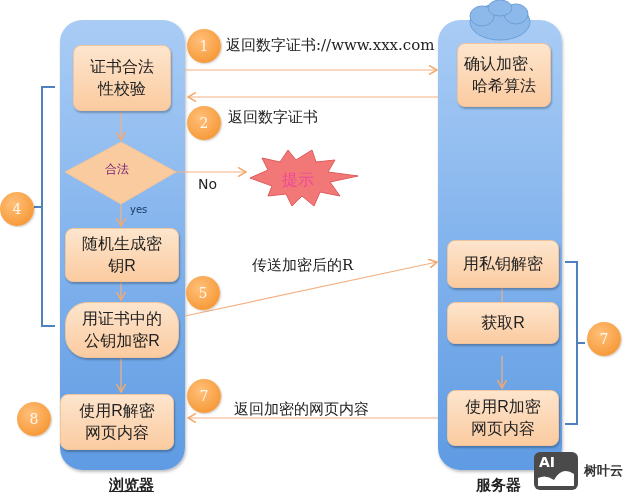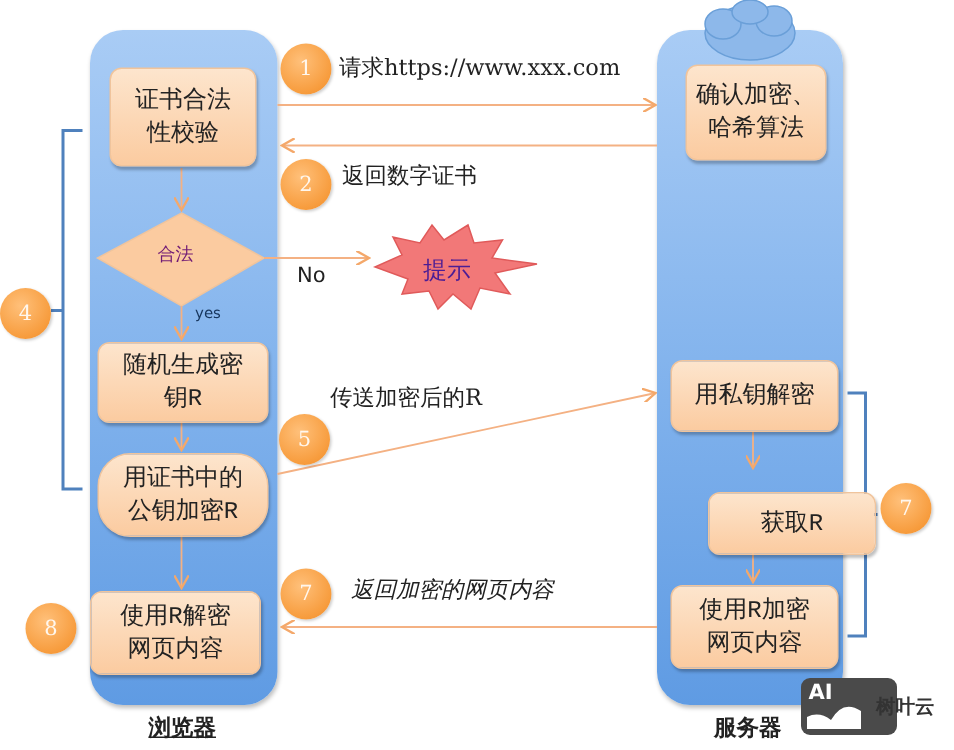--- a/index.html
+++ b/index.html
@@ -1,26 +1,26 @@
 <!DOCTYPE html>
 <html><head>
 <meta charset="utf-8">
 <style>
   html,body{margin:0;padding:0;background:#fff;}
   body{width:636px;height:500px;position:relative;overflow:hidden;font-family:"DejaVu Sans","Liberation Sans",sans-serif;}
   .col{position:absolute;border-radius:22px;background:linear-gradient(180deg,#a9ccf5 0%,#7fb1ec 55%,#5f9be3 100%);box-shadow:1px 2px 3px rgba(0,0,0,0.25);}
-  .box{position:absolute;border-radius:8px;background:linear-gradient(180deg,#fde5cd 0%,#fbcba0 100%);border:1px solid #f0c49c;box-shadow:1px 2px 2px rgba(0,0,0,0.25);display:flex;align-items:center;justify-content:center;text-align:center;font-family:Liberation Mono, monospace;font-size:16px;line-height:22px;color:#222;white-space:pre-line;}
+  .box{position:absolute;border-radius:8px;background:linear-gradient(180deg,#fde5cd 0%,#fbcba0 100%);border:1px solid #f0c49c;box-shadow:1px 2px 2px rgba(0,0,0,0.25);display:flex;align-items:center;justify-content:center;text-align:center;font-family:Liberation Sans, sans-serif;font-size:16px;line-height:22px;color:#222;white-space:pre-line;}
   .circle{position:absolute;width:34px;height:34px;border-radius:50%;background:radial-gradient(circle at 40% 35%,#ffc07a 0%,#f79c3d 70%,#ee8a2a 100%);color:#fff7ee;font-family:"DejaVu Serif",serif;font-size:14px;display:flex;align-items:center;justify-content:center;box-shadow:1px 1px 2px rgba(0,0,0,0.2);}
   .label{position:absolute;font-size:15px;color:#222;white-space:nowrap;font-family:"DejaVu Serif","Liberation Serif",serif;}
   .sans{font-family:"DejaVu Sans","Liberation Sans",sans-serif;}
   .col-title{position:absolute;font-size:15px;font-weight:bold;color:#222;font-family:"DejaVu Serif",serif;}
   svg.overlay{position:absolute;left:0;top:0;}
   .diamond-text{position:absolute;font-family:"DejaVu Serif",serif;font-size:12px;color:#701a75;}
-  .star-text{position:absolute;font-family:"DejaVu Serif",serif;font-size:16px;color:#4c1d95;}
-  .wm{position:absolute;left:534px;top:452px;width:64px;height:38px;background:#4a4a4a;border-radius:6px;}
+  .star-text{position:absolute;font-family:"DejaVu Serif",serif;font-size:16px;color:#ec4899;}
+  .wm{position:absolute;left:534px;top:452px;width:44px;height:38px;background:#4a4a4a;border-radius:6px;}
   .wm-text{position:absolute;left:584px;top:462px;font-size:13px;font-weight:bold;color:#333;}
 </style>
 </head>
 <body>
 
 <div class="col" style="left:60px;top:20px;width:125px;height:450px;"></div>
 <div class="col" style="left:438px;top:20px;width:124px;height:450px;"></div>
 
 <svg class="overlay" width="636" height="500">
   <defs>
@@ -76,37 +76,37 @@
 <div class="box" style="left:60px;top:394px;width:112px;height:54px;">使用R解密
 网页内容</div>
 
 <div class="label sans" style="left:130px;top:204px;font-size:10px;color:#17365d;">yes</div>
 <div class="label sans" style="left:198px;top:176px;font-size:14px;">No</div>
 <div class="star-text" style="left:282px;top:170px;">提示</div>
 
 <div class="box" style="left:457px;top:43px;width:92px;height:62px;">确认加密、
 哈希算法</div>
 <div class="box" style="left:447px;top:240px;width:110px;height:46px;">用私钥解密</div>
-<div class="box" style="left:447px;top:328px;width:110px;height:40px;margin-left:25px;">获取R</div>
+<div class="box" style="left:447px;top:302px;width:110px;height:40px;">获取R</div>
 <div class="box" style="left:447px;top:390px;width:110px;height:54px;">使用R加密
 网页内容</div>
 
 <div class="circle" style="left:187px;top:29px;">1</div>
-<div class="label" style="left:226px;top:36px;">请求https://www.xxx.com</div>
+<div class="label" style="left:226px;top:36px;">返回数字证书://www.xxx.com</div>
 <div class="circle" style="left:187px;top:106px;">2</div>
 <div class="label" style="left:228px;top:108px;">返回数字证书</div>
 <div class="circle" style="left:0px;top:192px;">4</div>
 <div class="circle" style="left:186px;top:276px;">5</div>
-<div class="label" style="left:220px;top:256px;">传送加密后的R</div>
+<div class="label" style="left:252px;top:256px;">传送加密后的R</div>
 <div class="circle" style="left:187px;top:379px;">7</div>
-<div class="label" style="left:234px;top:384px;font-style:italic;">返回加密的网页内容</div>
+<div class="label" style="left:234px;top:400px;">返回加密的网页内容</div>
 <div class="circle" style="left:587px;top:322px;">7</div>
 <div class="circle" style="left:17px;top:402px;">8</div>
 
-<div class="col-title" style="left:99px;top:476px;text-decoration:underline;">浏览器</div>
+<div class="col-title" style="left:109px;top:476px;text-decoration:underline;">浏览器</div>
 <div class="col-title" style="left:476px;top:476px;">服务器</div>
 
 <div class="wm">
   <span style="position:absolute;left:5px;top:2px;color:#fff;font-weight:bold;font-size:14px;font-family:'DejaVu Sans',sans-serif;">AI</span>
   <svg width="44" height="38" style="position:absolute;left:0;top:0;">
     <path d="M4,34 L4,26 Q12,22 20,28 Q28,14 40,22 L40,34 Z" fill="#fff"></path>
   </svg>
 </div>
 <div class="wm-text">树叶云</div>
 

